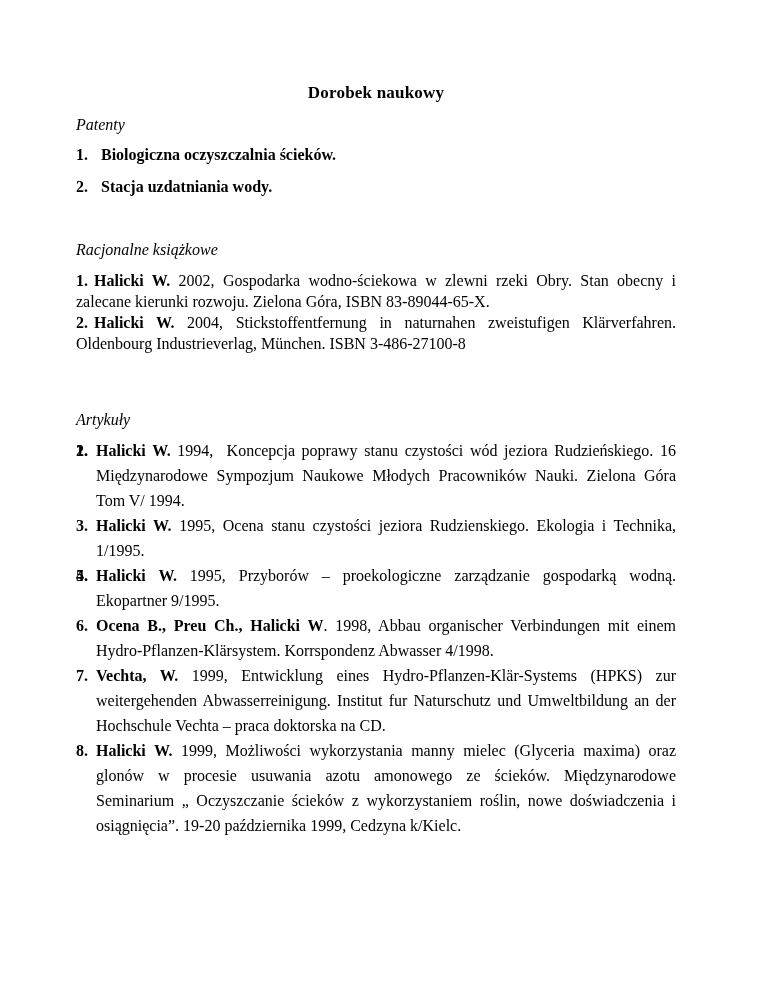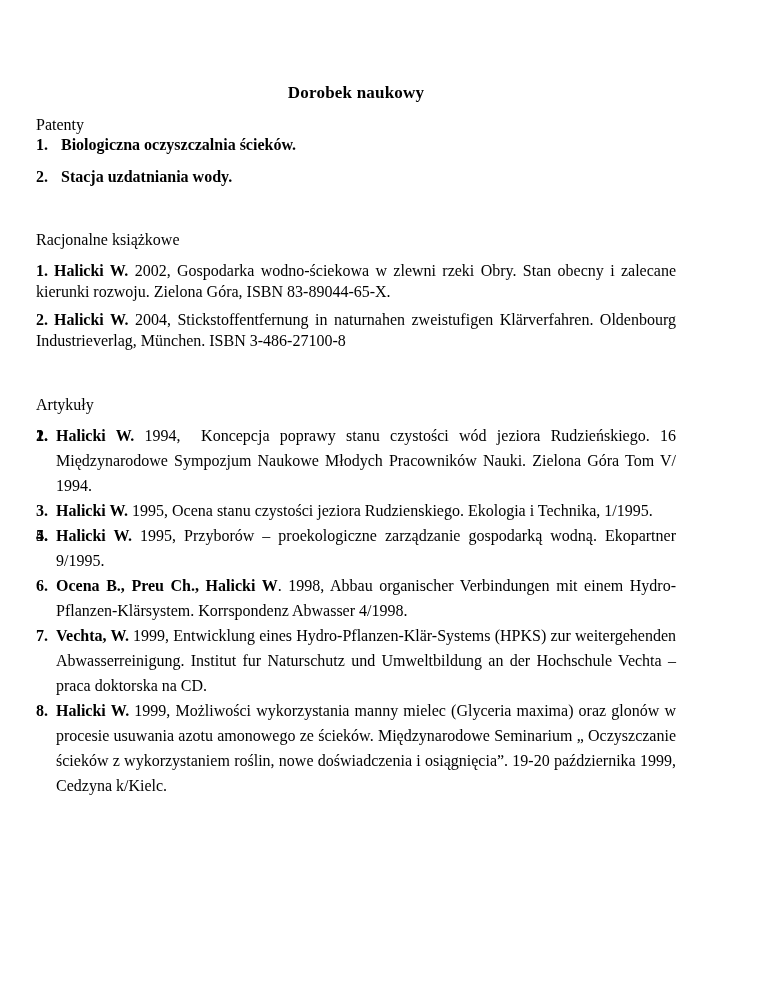--- a/index.html
+++ b/index.html
@@ -10,45 +10,46 @@
   body {
     width: 768px;
     height: 994px;
     overflow: hidden;
   }
   .page {
     box-sizing: border-box;
     width: 768px;
     height: 978px;
     background: #ffffff;
-    padding: 82px 92px 0 36px;
+    padding: 82px 92px 0 76px;
     font-family: "Liberation Serif", "DejaVu Serif", serif;
     color: #000000;
     font-size: 16px;
   }
   .doc-title {
     font-size: 17px;
     font-weight: bold;
     line-height: 22px;
     text-align: center;
     letter-spacing: 0.2px;
   }
   .section {
     display: flow-root;
   }
   .section-heading {
+    font-style: italic;
     font-size: 16px;
     line-height: 20px;
   }
   .section-patenty { margin-top: 11px; }
   .section-publikacje { margin-top: 43px; }
   .section-artykuly { margin-top: 40px; }
 
   .item-list { display: flow-root; }
-  .section-patenty .item-list { }
+  .section-patenty .item-list { margin-top: 10px; }
   .section-publikacje .item-list { margin-top: 10px; }
   .section-artykuly .item-list { margin-top: 8px; }
 
   .item { color: #000000; }
 
   
   .section-patenty .item {
     font-weight: bold;
     line-height: 20px;
     margin-bottom: 12px;
@@ -56,23 +57,22 @@
   .section-patenty .item:last-child { margin-bottom: 0; }
   .section-patenty .num {
     display: inline-block;
     width: 25px;
   }
 
   
   .section-publikacje .item {
     text-align: justify;
     line-height: 21px;
-    margin-bottom: 7px;
   }
-  .section-publikacje .item:last-child { margin-bottom: 4px; }
+  .section-publikacje .item:last-child { margin-bottom: 16px; }
   .section-publikacje .num {
     font-weight: bold;
     padding-right: 6px;
   }
   .section-publikacje .body b { font-weight: bold; }
 
   
   .section-artykuly .item {
     position: relative;
     padding-left: 20px;

